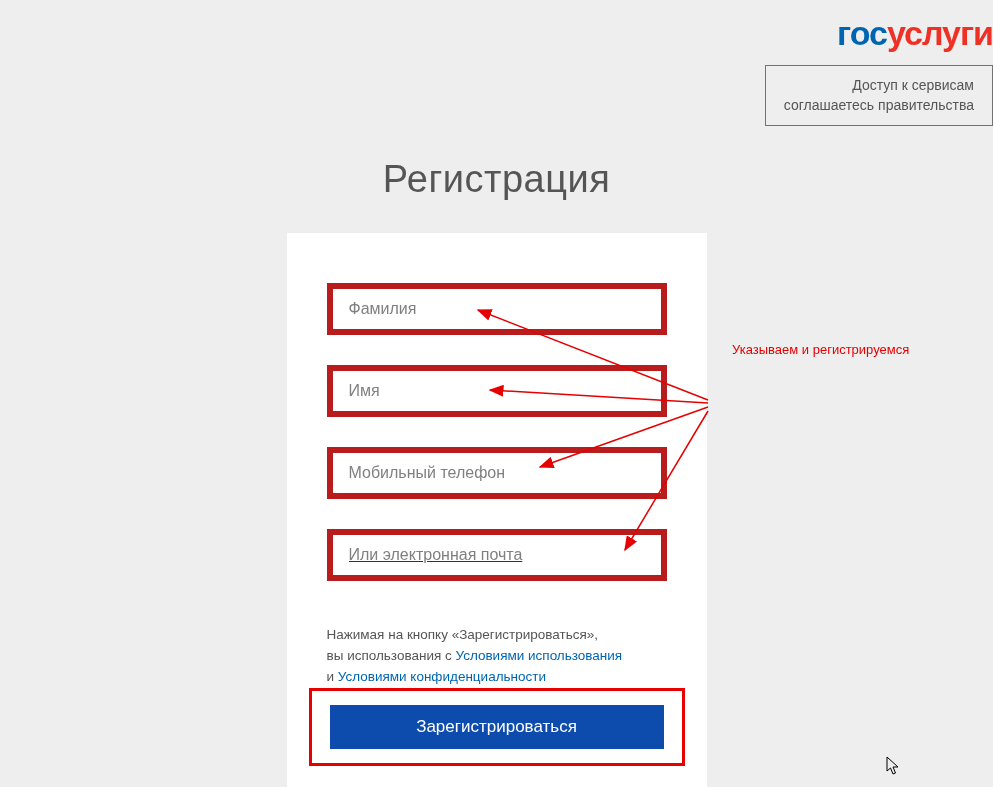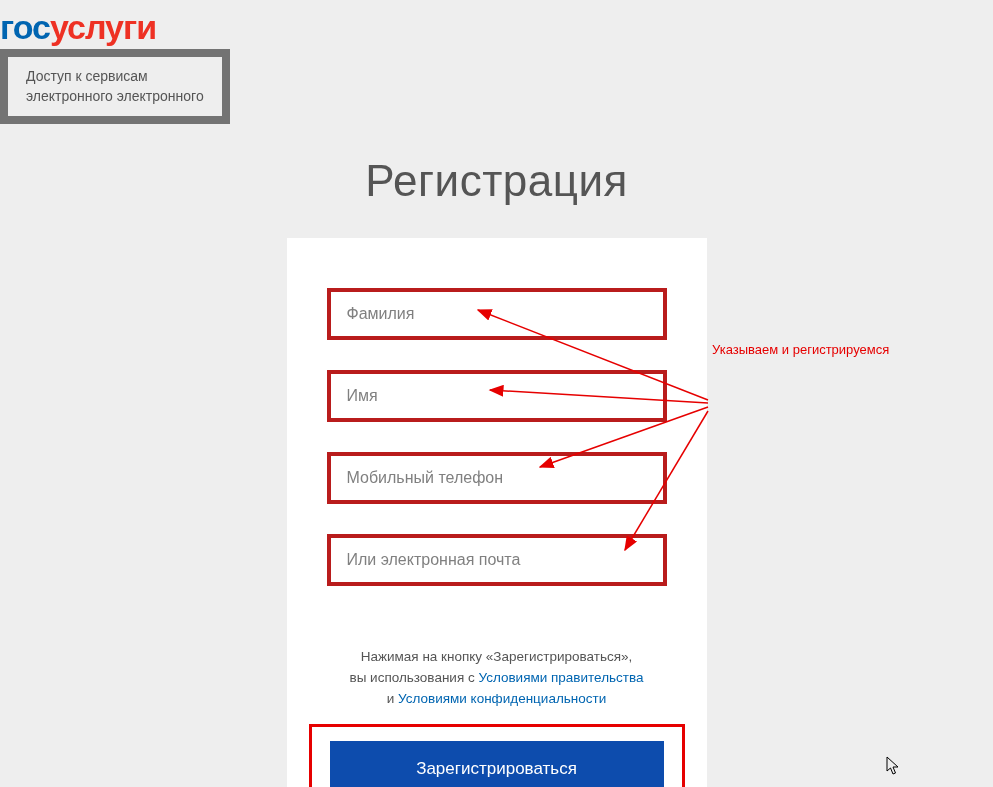--- a/index.html
+++ b/index.html
@@ -10,108 +10,108 @@
     body {
       font-family: Arial, Helvetica, sans-serif;
       background: #eeeeee;
       width: 993px;
       height: 787px;
       position: relative;
       overflow: hidden;
     }
     .header-area {
       width: 100%;
-      text-align: left;
-      padding-top: 8px;
+      text-align: right;
+      padding-top: 14px;
     }
     .logo {
       font-family: Arial, sans-serif;
       font-size: 34px;
       font-weight: bold;
       letter-spacing: -1px;
       margin-bottom: 2px;
     }
     .logo .blue {
       color: #0065b1;
     }
     .logo .red {
       color: #ee3124;
     }
     .tagline-box {
       display: inline-block;
-      border: 8px solid #737373;
+      border: 1px solid #737373;
       padding: 10px 18px;
-      margin-top: 0px;
+      margin-top: 10px;
     }
     .tagline {
       color: #555555;
       font-size: 14px;
       line-height: 1.4;
     }
     .page-title {
       text-align: center;
-      font-size: 44px;
+      font-size: 38px;
       font-weight: 300;
       color: #555555;
       margin-top: 32px;
       letter-spacing: 0.5px;
     }
     .form-card {
       background: #ffffff;
       width: 420px;
       margin: 32px auto 0;
       padding: 50px 40px 30px 40px;
       position: relative;
     }
     .input-field {
       width: 100%;
       height: 52px;
-      border: 4px solid #b91c1c;
+      border: 6px solid #b91c1c;
       background: #ffffff;
       padding: 0 16px;
       font-size: 16px;
       color: #333;
       margin-bottom: 30px;
       outline: none;
     }
     .input-field::placeholder {
       color: #808080;
     }
     .input-field:last-of-type {
-      margin-bottom: 61px;
+      margin-bottom: 44px;
+      text-decoration: underline;
     }
     .consent-text {
-      text-align: center;
+      text-align: left;
       font-size: 13.5px;
       color: #555555;
       line-height: 1.55;
-      margin-bottom: 14px;
     }
     .consent-text a {
       color: #0065b1;
       text-decoration: none;
     }
     .register-block {
       border: 3px solid #e60000;
       padding: 14px 18px;
       margin: 0 -18px;
     }
     .register-btn {
       width: 100%;
-      height: 56px;
+      height: 44px;
       background: #0d4cad;
       color: #ffffff;
       border: none;
       font-size: 17px;
       cursor: pointer;
     }
     .annotation-text {
       position: absolute;
       top: 342px;
-      left: 712px;
+      left: 732px;
       color: #e60000;
       font-size: 13px;
     }
     .arrows-svg {
       position: absolute;
       top: 0;
       left: 0;
       pointer-events: none;
     }
     .cursor-icon {
@@ -123,36 +123,36 @@
 </head>
 <body>
 
 <div class="header-area">
   <div class="logo">
     <span class="blue">гос</span><span class="red">услуги</span>
   </div>
   <div class="tagline-box">
     <div class="tagline">
       <span>Доступ к сервисам</span><br>
-      <span>электронного электронного</span>
+      <span>соглашаетесь правительства</span>
     </div>
   </div>
 </div>
 
 <h1 class="page-title">Регистрация</h1>
 
 <div class="form-card">
   <input type="text" class="input-field" placeholder="Фамилия" style="">
   <input type="text" class="input-field" placeholder="Имя" style="">
   <input type="text" class="input-field" placeholder="Мобильный телефон" style="">
   <input type="text" class="input-field" placeholder="Или электронная почта" style="">
 
   <div class="consent-text">
     <span>Нажимая на кнопку «Зарегистрироваться»,</span><br>
-    <span>вы использования с </span><a href="#">Условиями правительства</a><br>
+    <span>вы использования с </span><a href="#">Условиями использования</a><br>
     <span>и </span><a href="#">Условиями конфиденциальности</a>
   </div>
 
   <div class="register-block">
     <button class="register-btn">Зарегистрироваться</button>
   </div>
 </div>
 
 <div class="annotation-text">Указываем и регистрируемся</div>
 

